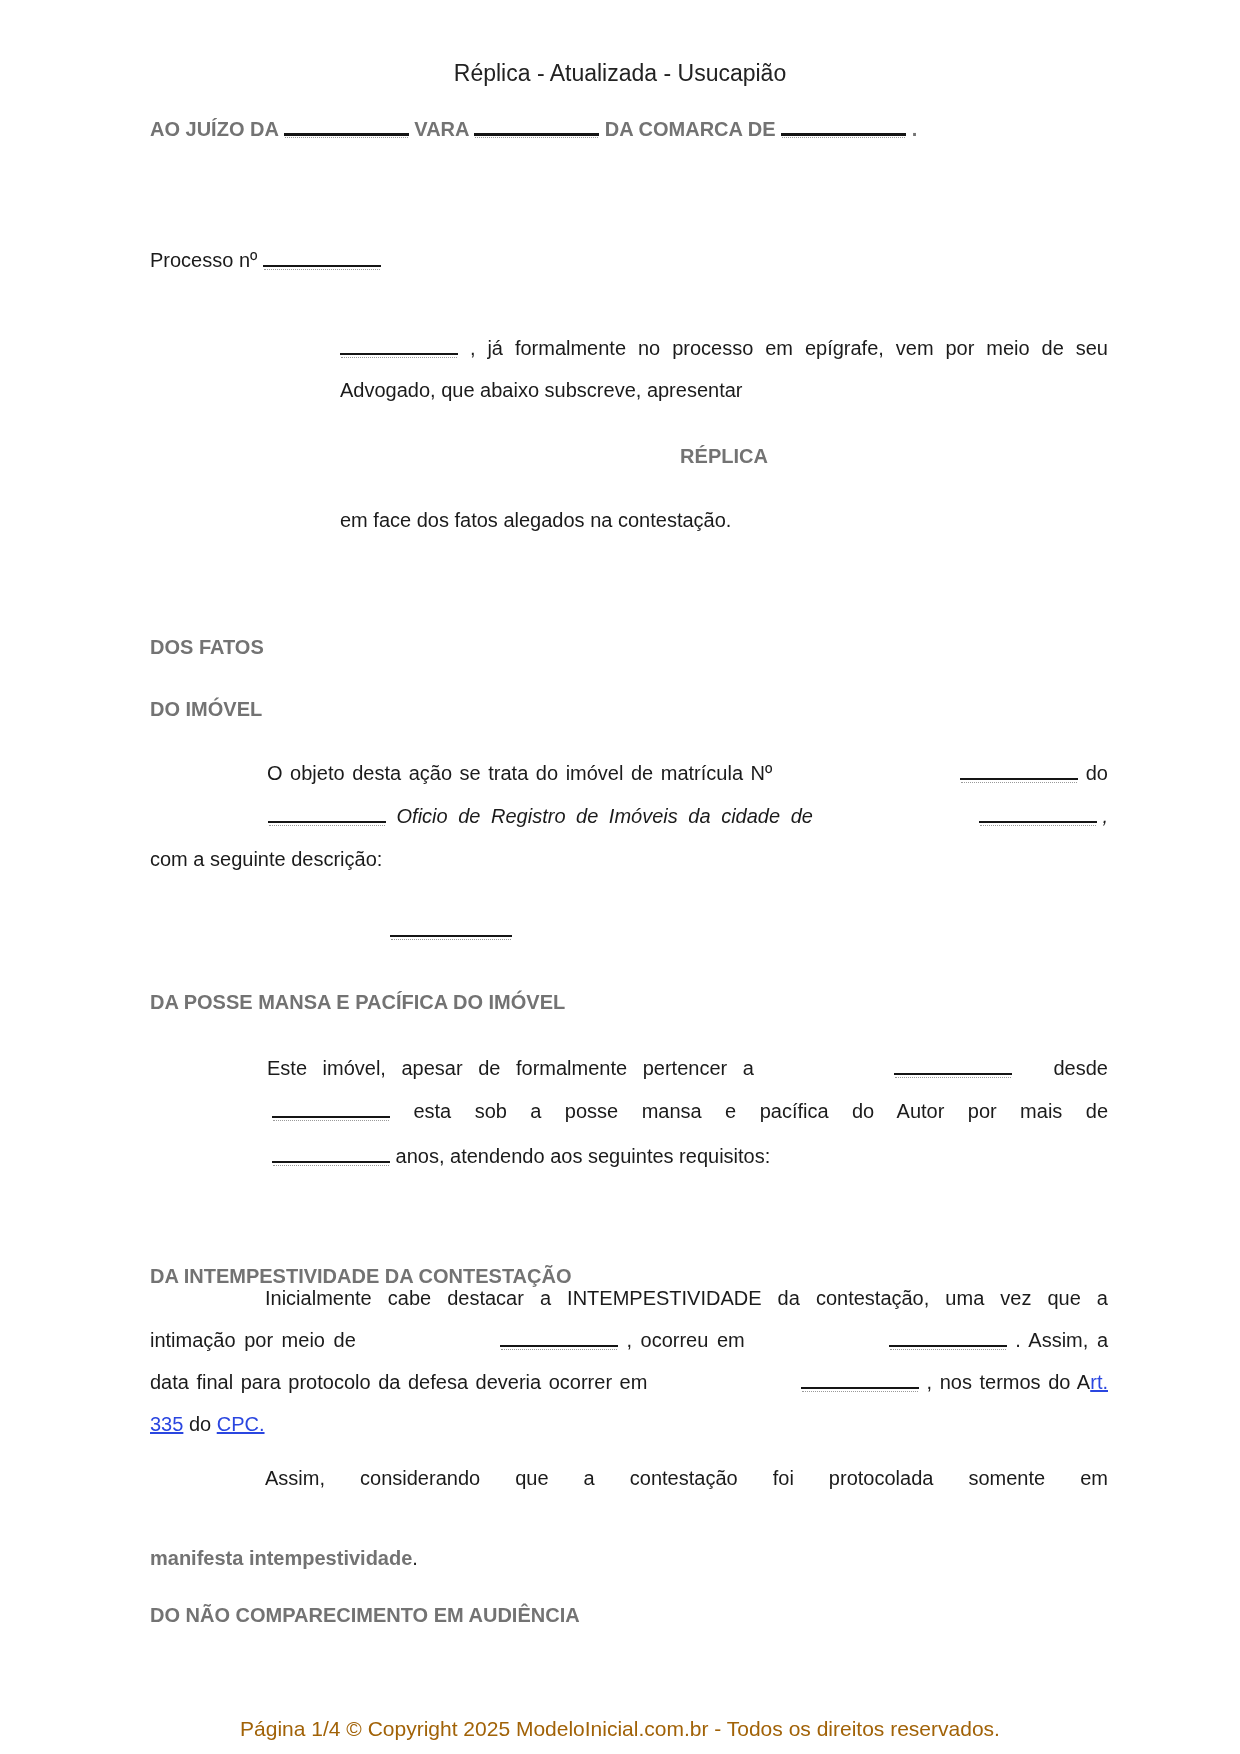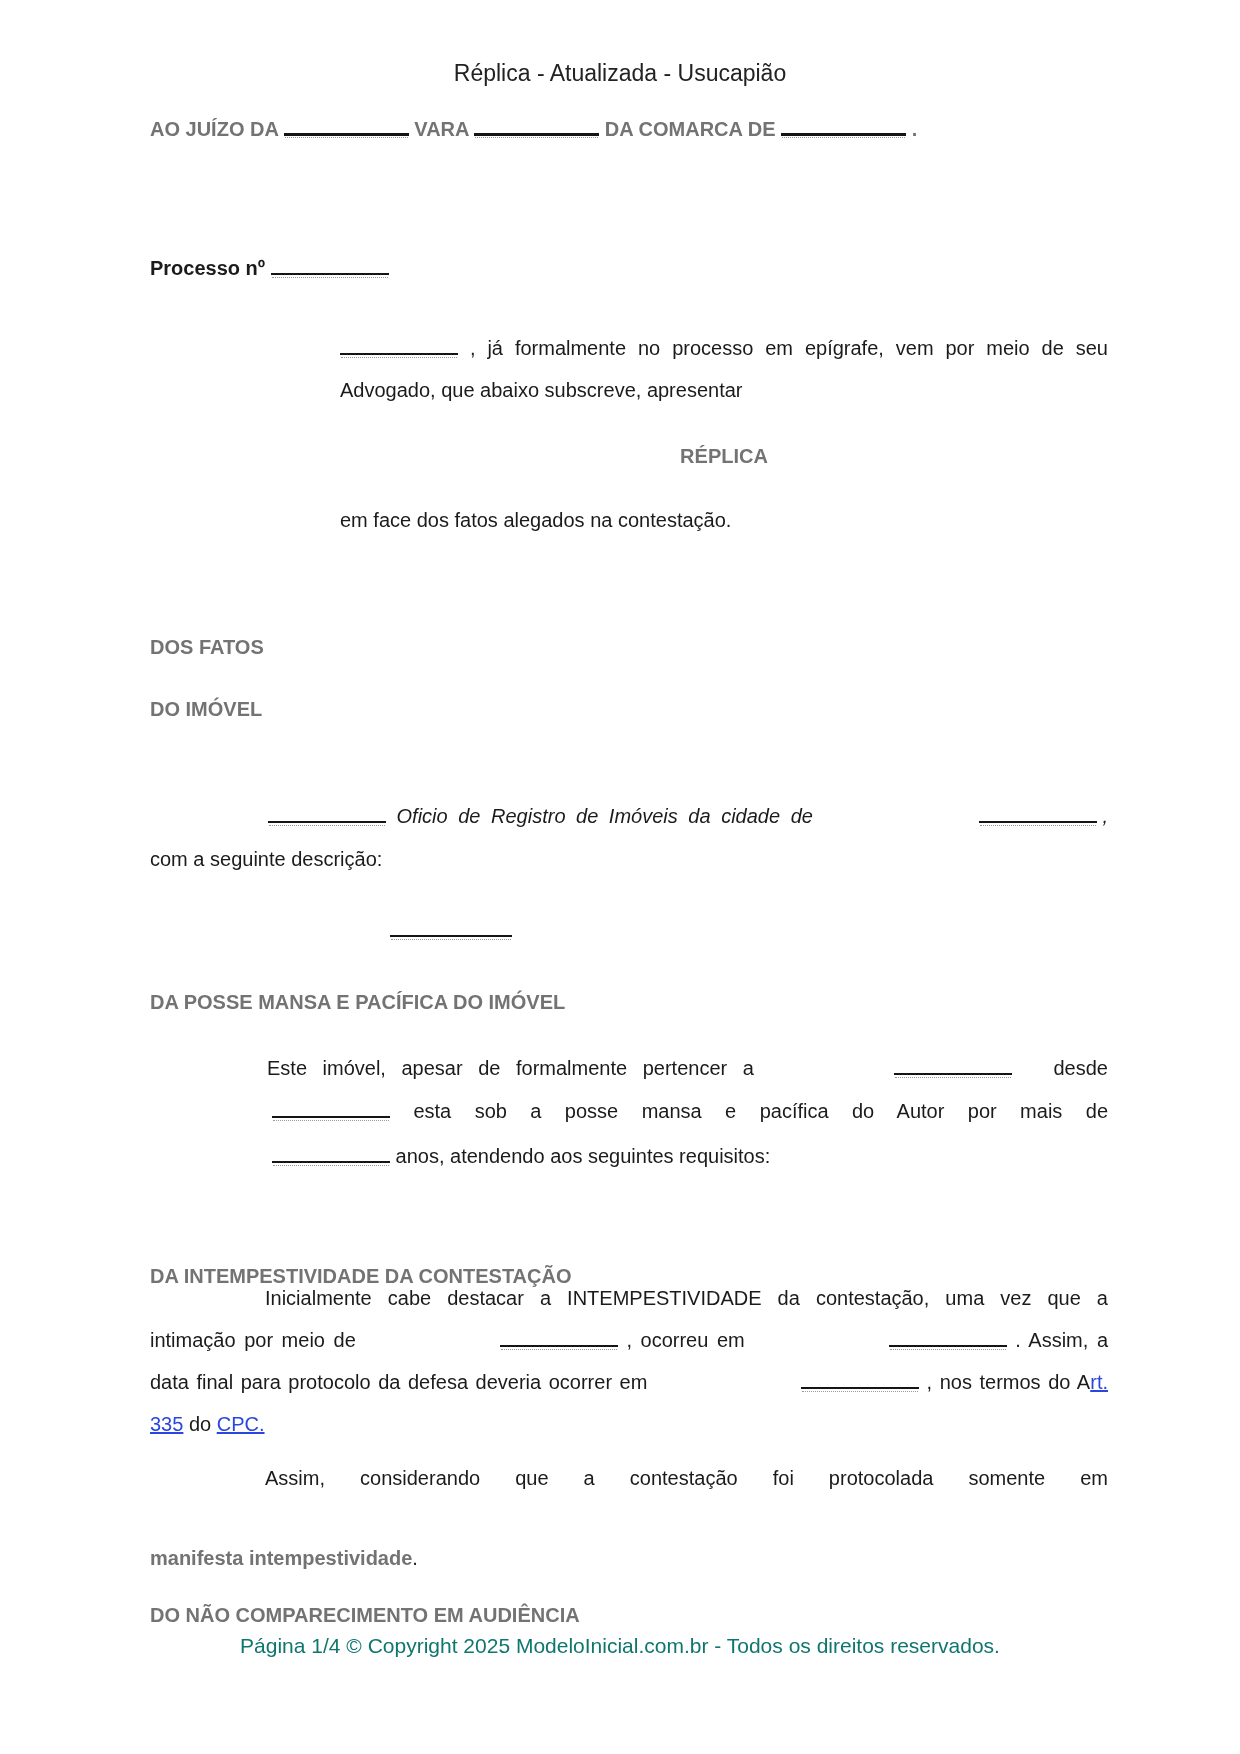--- a/index.html
+++ b/index.html
@@ -3,40 +3,40 @@
 <meta charset="utf-8">
 <style>
   html,body{margin:0;padding:0;background:#ffffff;}
   .page{position:relative;width:1138px;height:1754px;background:#ffffff;
         font-family:"Liberation Sans","DejaVu Sans",sans-serif;color:#1b1b1b;
         font-size:20px;overflow:hidden;}
   .line{position:absolute;line-height:28px;}
   .t{white-space:pre;}
   .bold{font-weight:700;color:#737373;}
   .title{left:0;top:58px;width:1240px;text-align:center;font-size:23px;line-height:30px;color:#222;}
-  .footer{left:0;top:1632px;width:1240px;text-align:center;font-size:21px;color:#0f766e;}
+  .footer{left:0;top:1715px;width:1240px;text-align:center;font-size:21px;color:#a16207;}
   .center{text-align:center;}
   
   .blank{display:inline-block;width:118px;height:17px;position:relative;
          border-bottom:2px solid #151515;vertical-align:baseline;flex:0 0 auto;}
   .blank::after{content:"";position:absolute;left:1px;right:1px;bottom:-5px;
          border-top:1px dotted #9a9a9a;}
   .blank.thick{border-bottom-width:3px;}
   .w125{width:125px;}
   .w122{width:122px;}
   
   .jline{text-align:justify;height:28px;overflow:hidden;box-sizing:border-box;}
   .jline::after{content:"";display:inline-block;width:100%;height:0;}
   
   .fline{display:flex;align-items:baseline;box-sizing:border-box;}
   .sp{flex:1 1 auto;min-width:10px;}
   .lnk{color:#2a46e0;text-decoration:underline;cursor:pointer;white-space:pre;}
   
   .court{left:150px;top:115px;width:958px;}
-  .processo{left:150px;top:254px;font-weight:bold;}
+  .processo{left:150px;top:246px;}
   .intro1{left:340px;top:334px;width:768px;}
   .intro2{left:340px;top:376px;}
   .replica{left:340px;top:442px;width:768px;}
   .emface{left:340px;top:506px;}
   .dosfatos{left:150px;top:633px;}
   .doimovel{left:150px;top:695px;}
   .objeto1{left:150px;top:759px;width:958px;padding-left:117px;word-spacing:2px;}
   .objeto2{left:150px;top:802px;width:958px;padding-left:118px;font-style:italic;}
   .objeto2 .mid{word-spacing:5px;}
   .objeto3{left:150px;top:845px;}
@@ -70,20 +70,26 @@
   <div class="line jline intro1"><span class="blank"></span><span> , já formalmente no processo em epígrafe, vem por meio de seu</span></div>
   <div class="line intro2"><span class="t">Advogado, que abaixo subscreve, apresentar</span></div>
 
   <div class="line bold replica center">RÉPLICA</div>
 
   <div class="line emface"><span class="t">em face dos fatos alegados na contestação.</span></div>
 
   <div class="line bold dosfatos">DOS FATOS</div>
   <div class="line bold doimovel">DO IMÓVEL</div>
 
+  <div class="line fline objeto1">
+      <span class="t">O objeto desta ação se trata do imóvel de matrícula Nº</span>
+      <span class="sp"></span>
+      <span class="blank"></span>
+      <span class="t"> do</span>
+    </div>
   <div class="line fline objeto2">
       <span class="blank"></span>
       <span class="t mid"> Oficio de Registro de Imóveis da cidade de</span>
       <span class="sp"></span>
       <span class="blank"></span>
       <span class="t"> ,</span>
     </div>
   <div class="line objeto3"><span class="t">com a seguinte descrição:</span></div>
 
   <div class="line descblank"><span class="blank w122"></span></div>

